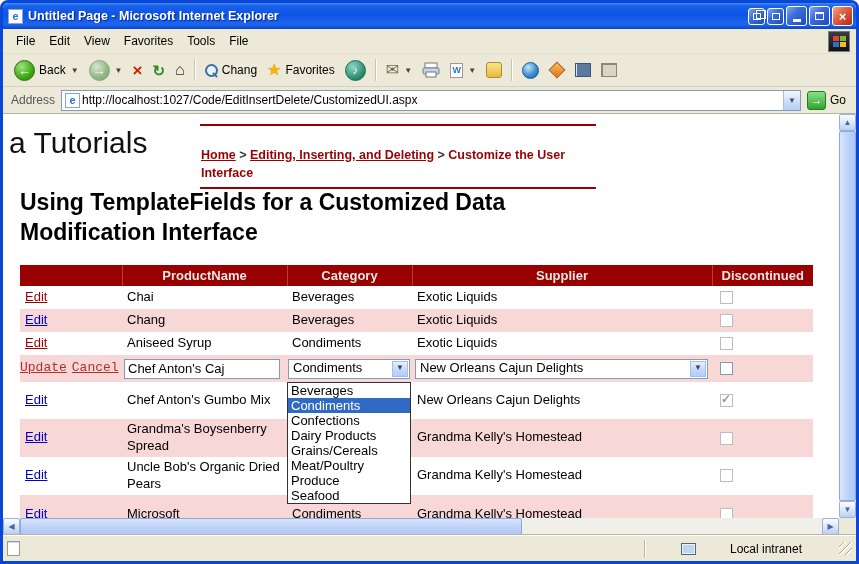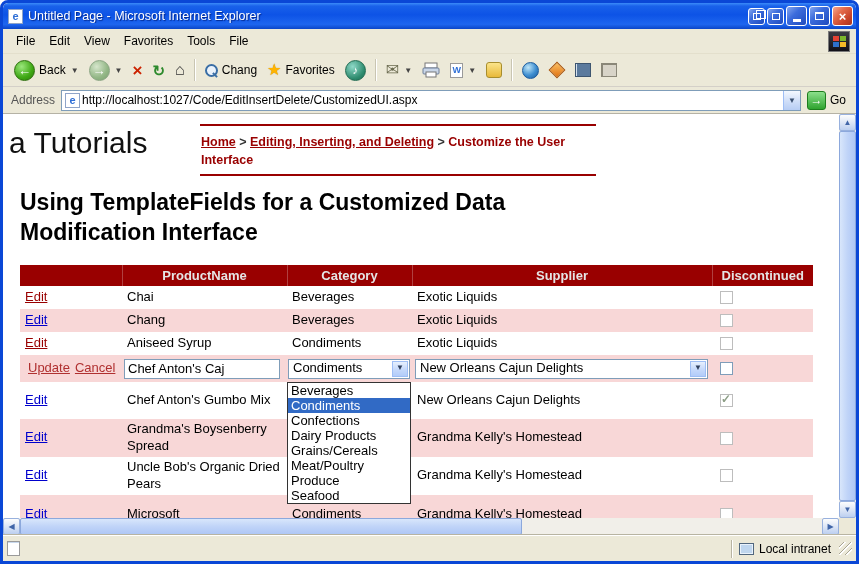--- a/index.html
+++ b/index.html
@@ -6,21 +6,21 @@
   html,body { width:859px; height:564px; font-family:"Liberation Sans",sans-serif; background:#fff; }
 
   .window { position:relative; width:859px; height:564px; border:3px solid #0A47D6; border-radius:8px 8px 0 0; background:#ECE9D8; overflow:hidden; }
 
   
   .titlebar { position:absolute; top:0; left:0; right:0; height:26px;
     background:linear-gradient(180deg,#3B8BF8 0%,#1961EA 12%,#0D53E6 45%,#1E66EF 82%,#0B46C8 100%);
     border-radius:5px 5px 0 0; display:flex; align-items:center; padding:0 3px 0 5px; }
   .title-icon { width:15px; height:15px; background:#fff; border:1px solid #8FA4C8; display:flex; align-items:center; justify-content:center;
     font-size:11px; font-weight:bold; color:#2F6FD6; }
-  .title-text { color:#fff; font-weight:normal; font-size:12.5px; margin-left:5px; text-shadow:1px 1px 1px #00268C; flex:1; white-space:nowrap; overflow:hidden; }
+  .title-text { color:#fff; font-weight:bold; font-size:12.5px; margin-left:5px; text-shadow:1px 1px 1px #00268C; flex:1; white-space:nowrap; overflow:hidden; }
   .win-buttons { display:flex; gap:2px; align-items:center; }
   .tb-btn { width:21px; height:20px; border:1px solid #fff; border-radius:3px; display:flex; align-items:center; justify-content:center;
     background:linear-gradient(135deg,#86A7EE 0%,#3C6CDC 40%,#1E4BBE 100%); color:#fff; }
   .tb-btn.small { width:17px; height:17px; }
   .tb-btn.close { background:linear-gradient(135deg,#F5A791 0%,#E36A4A 35%,#C8442A 70%,#A8331E 100%); font-weight:bold; font-size:13px; line-height:1; }
   .gl-min { width:8px; height:3px; background:#fff; margin-top:9px; }
   .gl-max { width:9px; height:8px; border:1px solid #fff; border-top:2px solid #fff; }
   .mini-ico { width:8px; height:7px; border:1px solid #fff; position:relative; }
   .mini-ico.two::after { content:""; position:absolute; left:2px; top:-4px; width:8px; height:7px; border:1px solid #fff; }
 
@@ -72,21 +72,21 @@
   .go-ic { width:19px; height:19px; border-radius:3px; background:linear-gradient(180deg,#8BE08B,#2FA32F); border:1px solid #1D7D1D; color:#fff;
     font-weight:bold; font-size:12px; display:flex; align-items:center; justify-content:center; }
   .go-label { font-size:12px; }
 
   
   .viewport { position:absolute; top:111px; left:0; width:853px; height:421px; background:#fff; }
   .pagearea { position:absolute; left:0; top:0; width:836px; height:404px; overflow:hidden; background:#fff; }
 
   .site-title { position:absolute; left:6px; top:12px; font-size:30px; color:#111; white-space:nowrap; }
   .breadcrumb { position:absolute; left:197px; top:10px; width:396px; border-top:2px solid #990000; border-bottom:2px solid #990000;
-    padding:7px 1px 5px; font-size:12.5px; font-weight:bold; line-height:1.45; color:#333; }
+    padding:20px 1px 5px; font-size:12.5px; font-weight:bold; line-height:1.45; color:#333; }
   .crumb-link { color:#990000; text-decoration:underline; cursor:pointer; }
   .crumb-current { color:#990000; }
   .page-title { position:absolute; left:17px; top:74px; width:505px; font-size:23px; font-weight:bold; color:#000; line-height:1.3; }
 
   
   table.grid { position:absolute; left:17px; top:151px; width:793px; border-collapse:collapse; table-layout:fixed; font-size:13px; }
   table.grid th { background:#990000; color:#e5e5e5; font-weight:bold; height:21px; text-align:center; border-left:1px solid #B04040; padding:0 2px; }
   table.grid th:first-child { border-left:none; }
   table.grid td { padding:2px 5px; vertical-align:middle; color:#000; line-height:1.3; overflow:hidden; }
   tr.pink { background:#F8D7D7; }
@@ -115,21 +115,21 @@
     border-radius:2px; display:flex; align-items:center; justify-content:center; font-size:8px; color:#4065A8; }
   .sb-up { top:0; left:0; } .sb-down { top:387px; left:0; }
   .sb-left { left:0; top:0; } .sb-right { left:819px; top:0; }
   .vthumb { position:absolute; left:0; top:17px; width:17px; height:370px; border:1px solid #8CA8DC; border-radius:2px;
     background:linear-gradient(90deg,#D8E6FB,#C0D4F8 50%,#AFC7F5); }
   .hthumb { position:absolute; left:17px; top:0; width:502px; height:17px; border:1px solid #8CA8DC; border-radius:2px;
     background:linear-gradient(180deg,#D8E6FB,#C0D4F8 50%,#AFC7F5); }
 
   
   .statusbar { position:absolute; top:532px; left:0; right:0; height:26px; background:#ECE9D8; border-top:1px solid #fff;
-    box-shadow:0 -1px 0 #B8B4A2; display:flex; align-items:center; padding:0 4px; font-size:12px; color:#000; }
+    box-shadow:0 -1px 0 #B8B4A2; display:flex; align-items:center; padding:0 4px; font-size:12px; color:#000;gap:29px; }
   .doc-ic { width:13px; height:15px; background:#fff; border:1px solid #9A9A9A; box-shadow:inset 0 3px 0 -2px #C8D8EC, inset 0 7px 0 -6px #C8D8EC; }
   .status-spacer { flex:1; }
   .status-div { width:2px; height:18px; border-left:1px solid #B8B4A2; border-right:1px solid #fff; margin:0 6px; }
   .zone-ic { width:15px; height:12px; background:#BFD6EE; border:1px solid #51677E; box-shadow:inset 0 0 0 1px #E9F2FB; margin-right:5px; }
   .grip { width:13px; height:13px; margin-left:8px; background:repeating-linear-gradient(135deg, transparent 0 3px, #A9A592 3px 4px, #fff 4px 5px); }
 </style>
 </head>
 <body>
 
 <div class="window">
@@ -297,21 +297,21 @@
 
         <tr class="h23">
           <td><a class="lnk maroon">Edit</a></td>
           <td>Aniseed Syrup</td>
           <td>Condiments</td>
           <td>Exotic Liquids</td>
           <td><span class="cb"></span></td>
         </tr>
 
         <tr class="h27 pink">
-          <td style="padding:2px 8px;">
+          <td style="padding:2px 0;font-family:Liberation Mono, monospace;">
             <a class="lnk red">Update</a><a class="lnk red">Cancel</a>
           </td>
           <td style="padding:2px;">
             <input class="txt-input" value="Chef Anton's Caj" style="">
           </td>
           <td style="padding:2px 1px;">
             <div class="sel cat">
               <span>Condiments</span>
               <span class="arrow">▼</span>
             </div>

